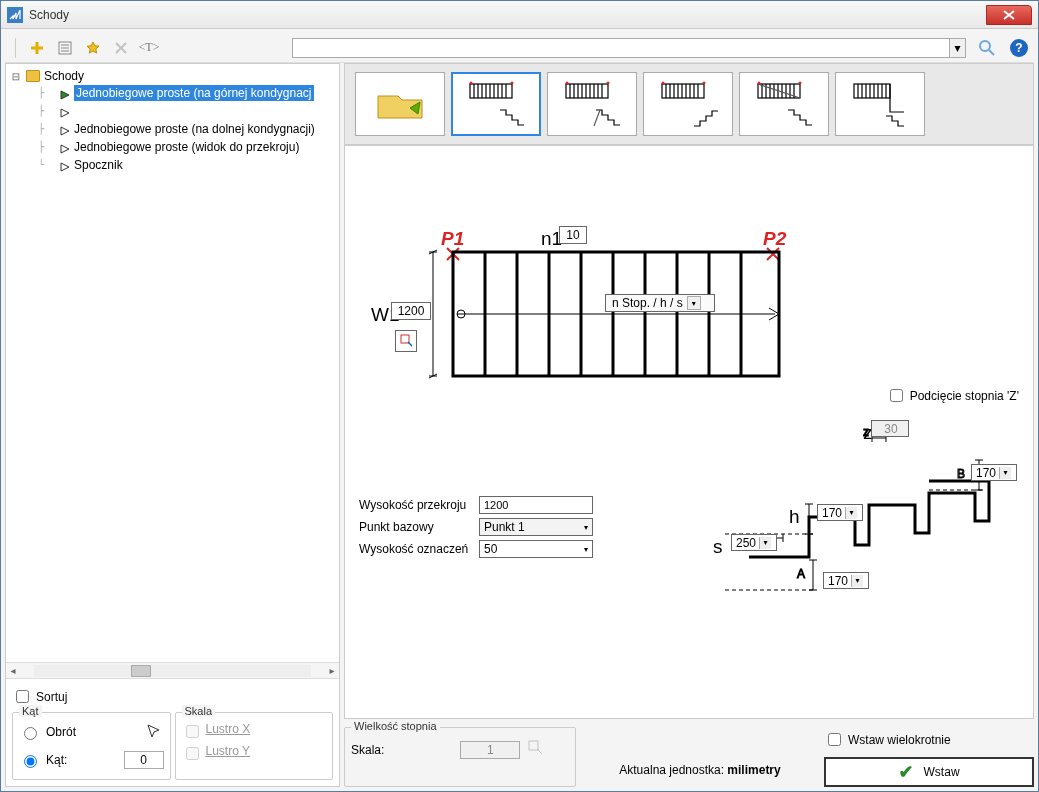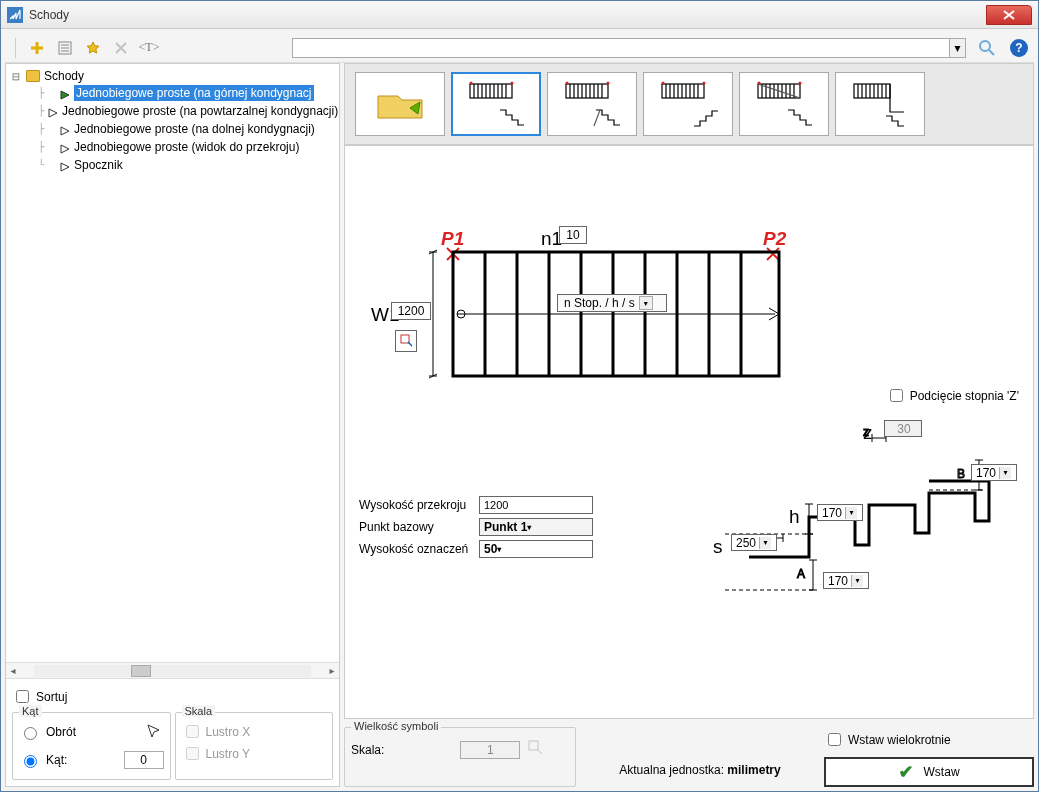--- a/index.html
+++ b/index.html
@@ -46,47 +46,47 @@
 .chk-row input[type="checkbox"] { width:13px; height:13px; }
 
 .groupbox { border:1px solid #ccc; border-radius:2px; padding:6px; margin-top:4px; position:relative; }
 .groupbox > .gb-title { position:absolute; top:-8px; left:6px; background:#f4f4f4; padding:0 3px; font-size:11px; color:#333; }
 
 .ang-row { display:flex; align-items:center; gap:6px; margin:4px 0; }
 .ang-row input[type="radio"] { width:13px; height:13px; }
 .ang-cursor { width:18px; height:18px; }
 .ang-input { width:40px; height:18px; border:1px solid #aaa; text-align:center; }
 
-.mirror-row { display:flex; align-items:center; gap:4px; margin:3px 0; color:#999; }
+.mirror-row { display:flex; align-items:flex-start; gap:4px; margin:3px 0; color:#999;text-decoration:underline; }
 .mirror-row input[type="checkbox"] { width:13px; height:13px; }
 
 .lower-row { display:flex; gap:4px; }
 .lower-row .groupbox { flex:1; }
 
 .right-pane { flex:1; display:flex; flex-direction:column; }
 
 .gallery { border:1px solid #ccc; background:#e8e8e8; padding:8px 10px; display:flex; gap:6px; min-height:80px; }
 .thumb { width:90px; height:64px; background:#fff; border:1px solid #aaa; display:flex; align-items:center; justify-content:center; cursor:pointer; position:relative; }
 .thumb.selected { border:2px solid #2f86df; }
 .thumb svg { width:80px; height:56px; }
 
 .canvas-area { flex:1; background:#fff; border:1px solid #ccc; position:relative; overflow:hidden; }
 
 .plan-label { position:absolute; font-size:19px; color:#000; }
 .plan-label.red { color:#d22; font-weight:bold; font-style:italic; }
 .red-x { position:absolute; width:16px; height:16px; }
 .num-box { position:absolute; border:1px solid #666; background:#fff; height:18px; display:flex;align-items:center; justify-content:center; padding:0 4px; font-size:11px; }
-.combo-on-canvas { position:absolute; border:1px solid #666; background:#fafafa; height:18px; display:flex;align-items:center; padding:0 2px 0 6px; font-size:11px; cursor:pointer; }
+.combo-on-canvas { position:absolute; border:1px solid #666; background:#fafafa; height:18px; display:flex;align-items:center; padding:0 2px 0 6px; font-size:11px; cursor:pointer;margin-left:48px; }
 .combo-on-canvas .arr { width:14px; height:14px; background:#f0f0f0; border:1px solid #aaa; margin-left:4px; display:flex;align-items:center;justify-content:center; font-size:8px; }
 
 .prop-area { position:absolute; left:14px; top:346px; width:260px; }
 .prop-row { display:flex; align-items:center; margin:4px 0; gap:6px; }
 .prop-row .plabel { width:114px; }
 .prop-row input, .prop-row .sel { height:18px; border:1px solid #666; background:#fff; padding:0 4px; font-size:11px; width:114px; }
-.prop-row .sel { display:flex; align-items:center; background:#f3f3f3; cursor:pointer;font-weight:bold; }
+.prop-row .sel { display:flex; align-items:center; justify-content:space-between; background:#f3f3f3; cursor:pointer; }
 .prop-row .sel .arr { font-size:8px; }
 
 .check-right { position:absolute; right:14px; top:240px; display:flex; align-items:center; gap:4px; }
 
 .section-drawing { position:absolute; right:14px; top:280px; width:320px; height:200px; }
 
 .footer { display:flex; gap:8px; margin-top:4px; align-items:flex-end; }
 .footer .groupbox { background:#f4f4f4; }
 .footer-left { flex:1; }
 .scale-row { display:flex; align-items:center; gap:8px; margin-top:6px; }
@@ -174,21 +174,20 @@
                 <span class="tri"><svg width="10" height="10">
                     <path d="M1 1l8 4-8 4z" fill="#2a8a2a" stroke="#333"></path>
                   </svg></span>
                 <span class="lbl">Jednobiegowe proste (na górnej kondygnacj</span>
               </div>
               <div class="tree-item">
                 <span class="conn">├</span>
                 <span class="tri"><svg width="10" height="10">
                     <path d="M1 1l8 4-8 4z" fill="none" stroke="#333"></path>
                   </svg></span>
-                <span class="lbl">Jednobiegowe proste (na powtarzalnej kondygnacji)</span>
               </div>
               <div class="tree-item">
                 <span class="conn">├</span>
                 <span class="tri"><svg width="10" height="10">
                     <path d="M1 1l8 4-8 4z" fill="none" stroke="#333"></path>
                   </svg></span>
                 <span class="lbl">Jednobiegowe proste (na dolnej kondygnacji)</span>
               </div>
               <div class="tree-item">
                 <span class="conn">├</span>
@@ -398,21 +397,21 @@
                 <path d="M38 112h46M38 108v8M84 108v8"></path>
 
                 <path d="M114 134v30M110 134h8M110 164h8"></path>
                 <text x="98" y="152" font-size="12">A</text>
 
                 <path d="M230 64h56M114 108h-90M114 164h-90" stroke-dasharray="4 3"></path>
               </g>
             </svg>
             
             <span class="plan-label" style="position:absolute; left:164px; top:-4px">z</span>
-            <div class="small-sel disabled" style="position:absolute; left:185px; top:-6px; width:38px; justify-content:center">
+            <div class="small-sel disabled" style="position:absolute; left:172px; top:-6px; width:38px; justify-content:center">
                 <span>30</span>
               </div>
 
             <div class="small-sel" style="position:absolute; left:272px; top:38px; width:46px">
                 <span>170</span>
                 <span class="arr">▾</span>
               </div>
 
             <span class="plan-label" style="position:absolute; left:90px; top:80px">h</span>
             <div class="small-sel" style="position:absolute; left:118px; top:78px; width:46px">
@@ -450,21 +449,21 @@
                   <span>50</span>
                   <span class="arr">▾</span>
                 </div>
             </div>
           </div>
         </div>
 
         <div class="footer">
           <div class="footer-left">
             <div class="groupbox" style="height:60px">
-              <span class="gb-title">Wielkość symboli</span>
+              <span class="gb-title">Wielkość stopnia</span>
               <div class="scale-row">
                 <span>Skala:</span>
                 <span style="width:60px"></span>
                 <input disabled="" value="1" style="">
                 <span style="opacity:.45">
                   <svg width="16" height="16">
                       <rect x="1" y="1" width="9" height="9" fill="none" stroke="#888"></rect>
                       <path d="M9 9l5 5" stroke="#888"></path>
                     </svg>
                 </span>

